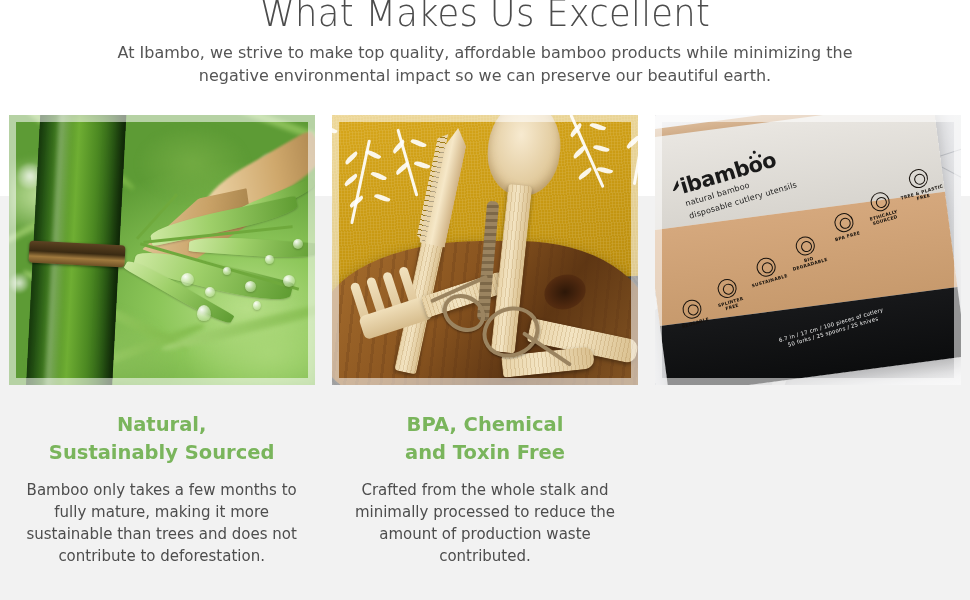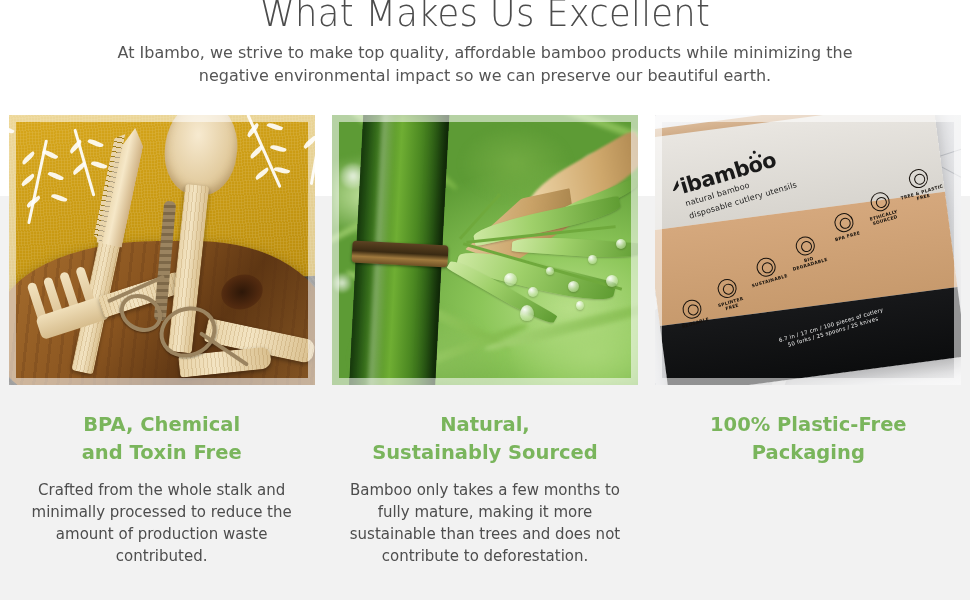--- a/index.html
+++ b/index.html
@@ -367,88 +367,20 @@
 
 <div class="band-white-top"></div>
 <div class="band-gray"></div>
 
 <div class="header">
   <div class="page-title">What Makes Us Excellent</div>
   <div class="page-subtitle">At Ibambo, we strive to make top quality, affordable bamboo products while minimizing the negative environmental impact so we can preserve our beautiful earth.</div>
 </div>
 
 <div class="columns">
-
-  <div class="col">
-    <div class="photo p2">
-      <div class="scene">
-        <div class="stone"></div>
-        <div class="napkin">
-          <div class="tex"></div>
-          <div class="sprig" style="left:58px;top:34px;height:86px;transform:rotate(16deg);"></div>
-          <div class="frond" style="left:44px;top:50px;transform:rotate(-36deg);"></div>
-          <div class="frond" style="left:66px;top:48px;transform:rotate(34deg);"></div>
-          <div class="frond" style="left:42px;top:72px;transform:rotate(-32deg);"></div>
-          <div class="frond" style="left:70px;top:70px;transform:rotate(32deg);"></div>
-          <div class="frond" style="left:46px;top:94px;transform:rotate(-28deg);"></div>
-          <div class="frond" style="left:72px;top:92px;transform:rotate(28deg);"></div>
-          <div class="sprig" style="left:106px;top:26px;height:70px;transform:rotate(-12deg);"></div>
-          <div class="frond" style="left:92px;top:42px;transform:rotate(-40deg);"></div>
-          <div class="frond" style="left:112px;top:40px;transform:rotate(30deg);"></div>
-          <div class="frond" style="left:94px;top:64px;transform:rotate(-34deg);"></div>
-          <div class="frond" style="left:114px;top:62px;transform:rotate(26deg);"></div>
-          <div class="sprig" style="left:286px;top:22px;height:80px;transform:rotate(-20deg);"></div>
-          <div class="frond" style="left:270px;top:38px;transform:rotate(-42deg);"></div>
-          <div class="frond" style="left:292px;top:36px;transform:rotate(26deg);"></div>
-          <div class="frond" style="left:272px;top:60px;transform:rotate(-36deg);"></div>
-          <div class="frond" style="left:294px;top:58px;transform:rotate(24deg);"></div>
-          <div class="frond" style="left:276px;top:82px;transform:rotate(-30deg);"></div>
-          <div class="frond" style="left:296px;top:80px;transform:rotate(22deg);"></div>
-          <div class="sprig" style="left:338px;top:40px;height:60px;transform:rotate(14deg);"></div>
-          <div class="frond" style="left:326px;top:54px;transform:rotate(-34deg);"></div>
-
-          <div class="frond" style="left:24px;top:20px;transform:rotate(30deg);"></div>
-        </div>
-        <div class="board"></div>
-        <div class="knot"></div>
-
-        <div class="util knife">
-          <div class="handle" style="left:2px;top:92px;width:22px;height:158px;"></div>
-          <div class="blade"></div>
-          <div class="serr"></div>
-        </div>
-
-        <div class="util fork">
-          <div class="tine" style="left:2px;"></div>
-          <div class="tine" style="left:19px;"></div>
-          <div class="tine" style="left:36px;"></div>
-          <div class="tine" style="left:53px;"></div>
-          <div class="head"></div>
-          <div class="handle" style="left:66px;top:34px;width:86px;height:22px;border-radius:3px 8px 8px 3px;"></div>
-        </div>
-
-        <div class="util spoon">
-          <div class="bowl"></div>
-          <div class="handle" style="left:24px;top:84px;width:24px;height:168px;"></div>
-        </div>
-
-        <div class="handle" style="left:196px;top:214px;width:110px;height:24px;transform:rotate(12deg);border-radius:4px 10px 10px 4px;"></div>
-        <div class="handle" style="left:170px;top:236px;width:92px;height:22px;transform:rotate(-6deg);border-radius:4px 10px 10px 4px;"></div>
-
-        <div class="t-wrap"></div>
-        <div class="twine t-loop1"></div>
-        <div class="twine t-loop2"></div>
-        <div class="t-tail" style="left:96px;top:172px;width:62px;transform:rotate(-24deg);"></div>
-        <div class="t-tail" style="left:186px;top:232px;width:58px;transform:rotate(34deg);"></div>
-      </div>
-      <div class="inner-frame"></div>
-    </div>
-    <div class="cap-title">BPA, Chemical<br>and Toxin Free</div>
-    <div class="cap-body">Crafted from the whole stalk and minimally processed to reduce the amount of production waste contributed.</div>
-  </div>
 
   <div class="col">
     <div class="photo p1">
       <div class="scene">
         <div class="blur-bg"></div>
         <div class="bblade b1"></div>
         <div class="bblade b2"></div>
         <div class="bblade b3"></div>
         <div class="bblade b4"></div>
         <div class="bblade b5"></div>
@@ -481,20 +413,88 @@
         <div class="drop d8"></div>
         <div class="drop d9"></div>
       </div>
       <div class="inner-frame"></div>
     </div>
     <div class="cap-title">Natural,<br>Sustainably Sourced</div>
     <div class="cap-body">Bamboo only takes a few months to fully mature, making it more sustainable than trees and does not contribute to deforestation.</div>
   </div>
 
   <div class="col">
+    <div class="photo p2">
+      <div class="scene">
+        <div class="stone"></div>
+        <div class="napkin">
+          <div class="tex"></div>
+          <div class="sprig" style="left:58px;top:34px;height:86px;transform:rotate(16deg);"></div>
+          <div class="frond" style="left:44px;top:50px;transform:rotate(-36deg);"></div>
+          <div class="frond" style="left:66px;top:48px;transform:rotate(34deg);"></div>
+          <div class="frond" style="left:42px;top:72px;transform:rotate(-32deg);"></div>
+          <div class="frond" style="left:70px;top:70px;transform:rotate(32deg);"></div>
+          <div class="frond" style="left:46px;top:94px;transform:rotate(-28deg);"></div>
+          <div class="frond" style="left:72px;top:92px;transform:rotate(28deg);"></div>
+          <div class="sprig" style="left:106px;top:26px;height:70px;transform:rotate(-12deg);"></div>
+          <div class="frond" style="left:92px;top:42px;transform:rotate(-40deg);"></div>
+          <div class="frond" style="left:112px;top:40px;transform:rotate(30deg);"></div>
+          <div class="frond" style="left:94px;top:64px;transform:rotate(-34deg);"></div>
+          <div class="frond" style="left:114px;top:62px;transform:rotate(26deg);"></div>
+          <div class="sprig" style="left:286px;top:22px;height:80px;transform:rotate(-20deg);"></div>
+          <div class="frond" style="left:270px;top:38px;transform:rotate(-42deg);"></div>
+          <div class="frond" style="left:292px;top:36px;transform:rotate(26deg);"></div>
+          <div class="frond" style="left:272px;top:60px;transform:rotate(-36deg);"></div>
+          <div class="frond" style="left:294px;top:58px;transform:rotate(24deg);"></div>
+          <div class="frond" style="left:276px;top:82px;transform:rotate(-30deg);"></div>
+          <div class="frond" style="left:296px;top:80px;transform:rotate(22deg);"></div>
+          <div class="sprig" style="left:338px;top:40px;height:60px;transform:rotate(14deg);"></div>
+          <div class="frond" style="left:326px;top:54px;transform:rotate(-34deg);"></div>
+
+          <div class="frond" style="left:24px;top:20px;transform:rotate(30deg);"></div>
+        </div>
+        <div class="board"></div>
+        <div class="knot"></div>
+
+        <div class="util knife">
+          <div class="handle" style="left:2px;top:92px;width:22px;height:158px;"></div>
+          <div class="blade"></div>
+          <div class="serr"></div>
+        </div>
+
+        <div class="util fork">
+          <div class="tine" style="left:2px;"></div>
+          <div class="tine" style="left:19px;"></div>
+          <div class="tine" style="left:36px;"></div>
+          <div class="tine" style="left:53px;"></div>
+          <div class="head"></div>
+          <div class="handle" style="left:66px;top:34px;width:86px;height:22px;border-radius:3px 8px 8px 3px;"></div>
+        </div>
+
+        <div class="util spoon">
+          <div class="bowl"></div>
+          <div class="handle" style="left:24px;top:84px;width:24px;height:168px;"></div>
+        </div>
+
+        <div class="handle" style="left:196px;top:214px;width:110px;height:24px;transform:rotate(12deg);border-radius:4px 10px 10px 4px;"></div>
+        <div class="handle" style="left:170px;top:236px;width:92px;height:22px;transform:rotate(-6deg);border-radius:4px 10px 10px 4px;"></div>
+
+        <div class="t-wrap"></div>
+        <div class="twine t-loop1"></div>
+        <div class="twine t-loop2"></div>
+        <div class="t-tail" style="left:96px;top:172px;width:62px;transform:rotate(-24deg);"></div>
+        <div class="t-tail" style="left:186px;top:232px;width:58px;transform:rotate(34deg);"></div>
+      </div>
+      <div class="inner-frame"></div>
+    </div>
+    <div class="cap-title">BPA, Chemical<br>and Toxin Free</div>
+    <div class="cap-body">Crafted from the whole stalk and minimally processed to reduce the amount of production waste contributed.</div>
+  </div>
+
+  <div class="col">
     <div class="photo p3">
       <div class="scene">
         <div class="marble"></div>
         <div class="vein" style="left:150px;top:24px;width:170px;transform:rotate(28deg);"></div>
         <div class="vein" style="left:180px;top:52px;width:140px;transform:rotate(-18deg);"></div>
         <div class="vein" style="left:14px;top:226px;width:180px;transform:rotate(12deg);"></div>
         <div class="plate"></div>
         <div class="box">
           <div class="lid-edge"></div>
           <div class="face-white"></div>
@@ -545,16 +545,15 @@
           </div>
 
           <div class="specs">
             <div>6.7 in / 17 cm / 100  pieces of cutlery</div>
             <div>50 forks / 25 spoons / 25 knives</div>
           </div>
         </div>
       </div>
       <div class="inner-frame"></div>
     </div>
-    <div class="cap-title">100% Plastic-Free<br>Packaging</div>
   </div>
 
 </div>
 
 </body></html>

